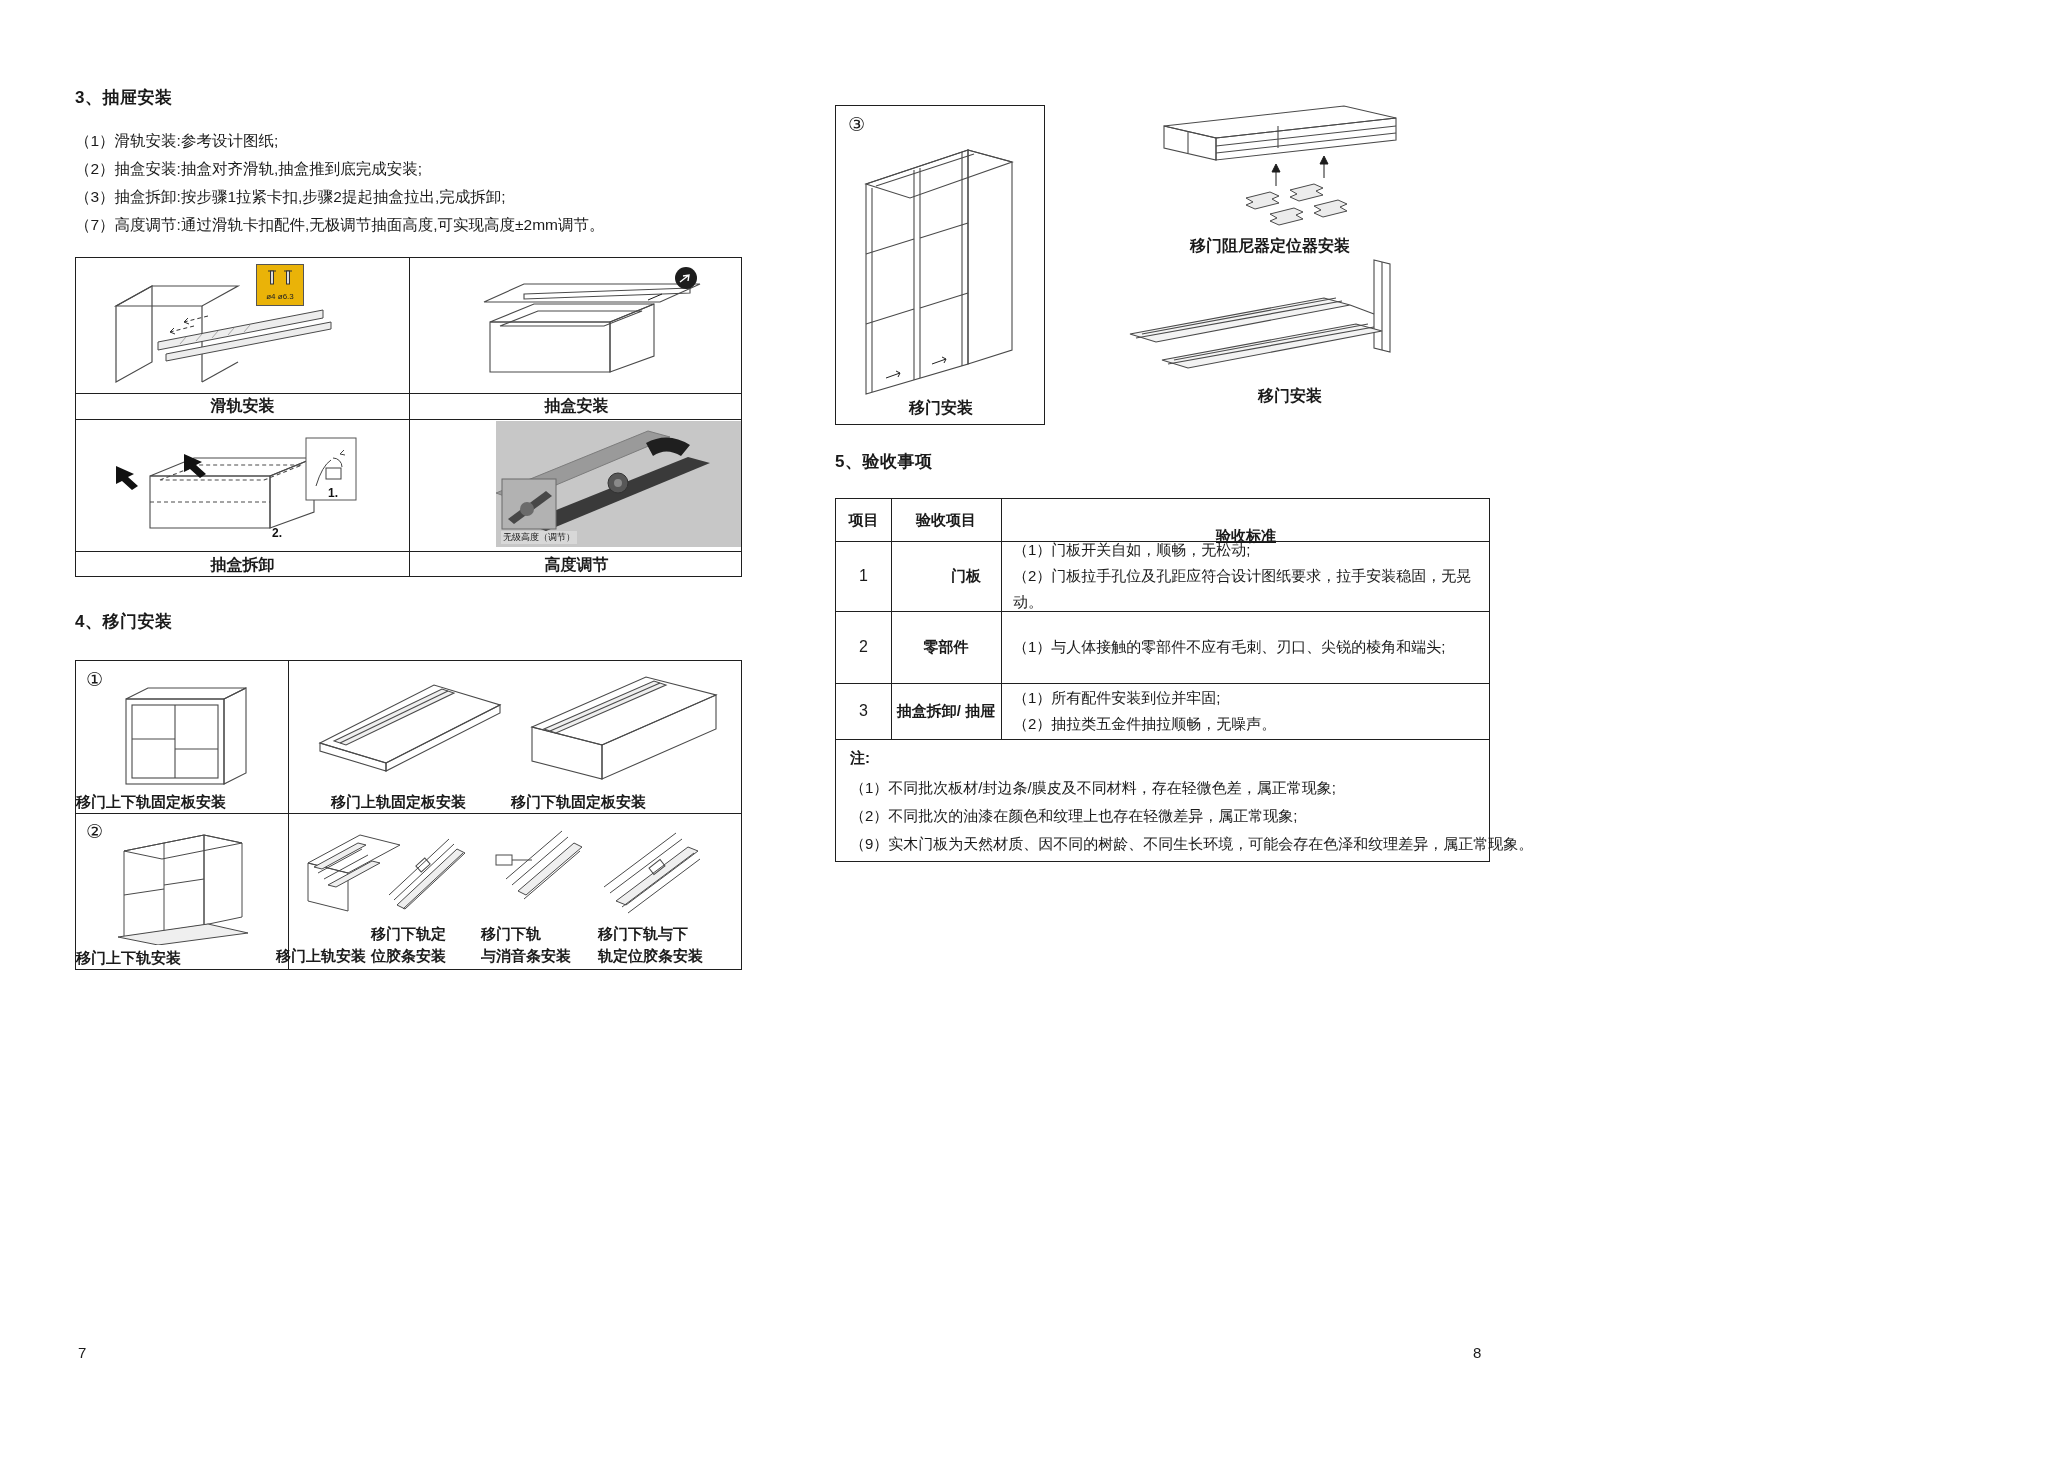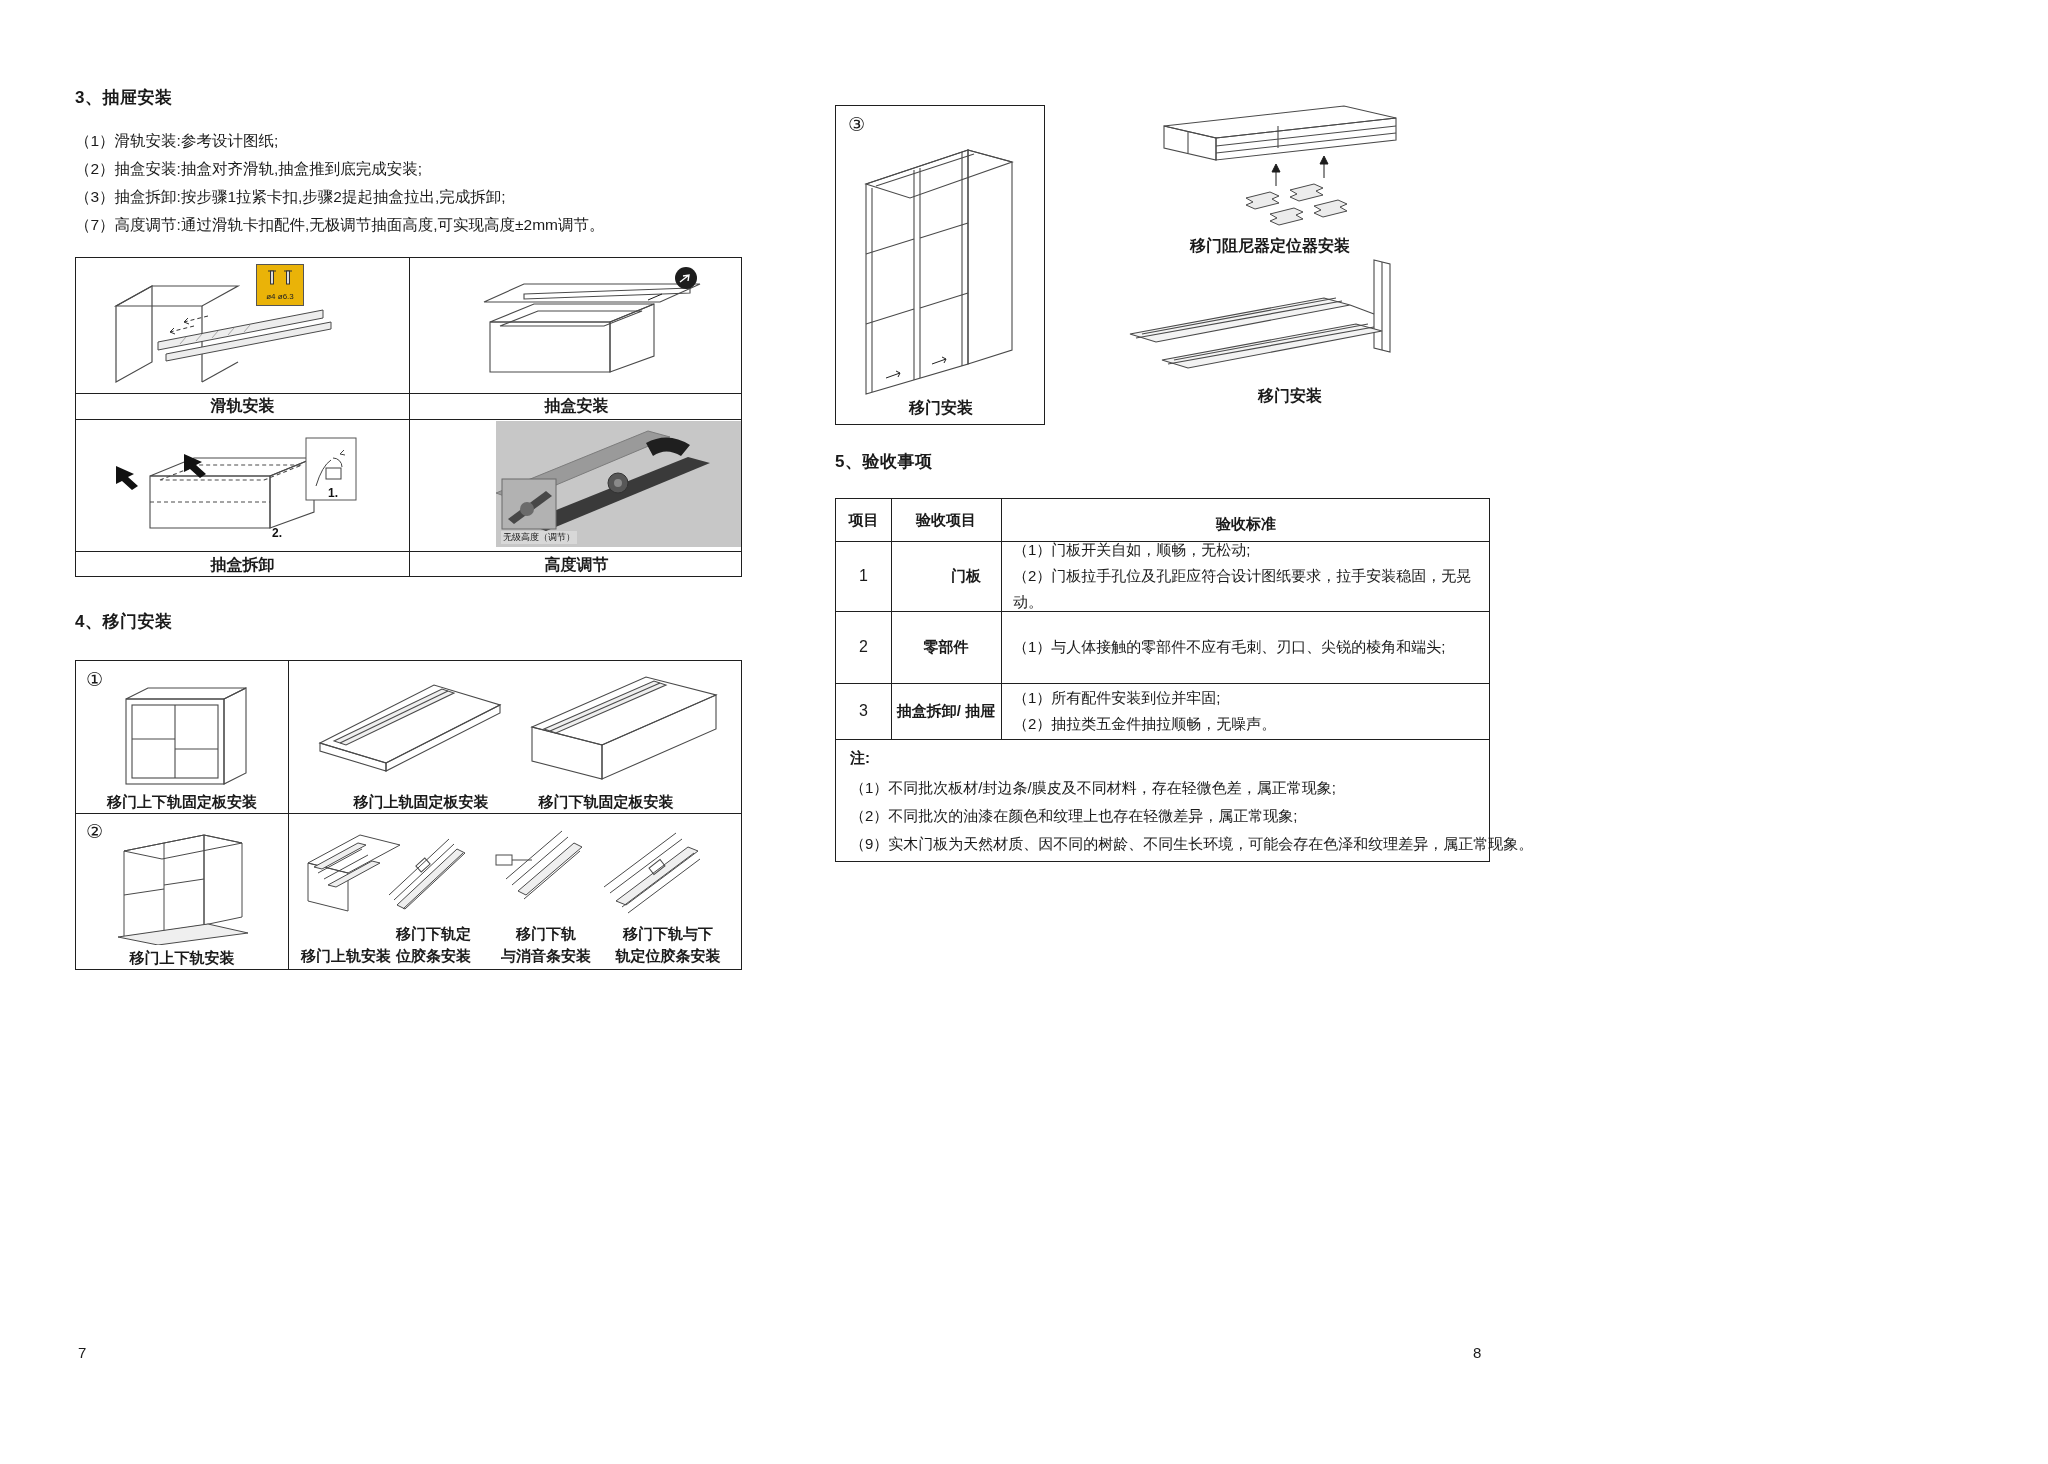--- a/index.html
+++ b/index.html
@@ -14,21 +14,21 @@
   .step { font-size:15.5px; line-height:28px; white-space:nowrap; }
   .pagenum { font-size:15px; }
 
   
   .gridbox { position:absolute; border:1px solid #1f1f1f; }
   .hline, .vline { position:absolute; background:#1f1f1f; }
   .hline { height:1px; left:0; right:0; }
   .vline { width:1px; top:0; bottom:0; }
 
   .cell-label { position:absolute; font-weight:700; font-size:16px; text-align:center; }
-  .cell-label-sm { position:absolute; font-weight:700; font-size:15px; text-align:center; line-height:22px; }
+  .cell-label-sm { position:absolute; font-weight:700; font-size:15px; line-height:22px; }
   .prewrap { white-space:pre-line; }
   .badge { position:absolute; font-size:19px; }
 
   .diag { position:absolute; }
   .diag svg { display:block; width:100%; height:100%; }
 
   .screw-box { position:absolute; border:1px solid #555; background:#eab308; text-align:center; padding-top:3px; }
   .screw-cap { font-size:8px; color:#222; line-height:9px; }
 
   .photo { position:absolute; background:#c7c7c7; }
@@ -368,21 +368,21 @@
   <div class="gridbox" style="left:835px; top:498px; width:655px; height:364px;">
     <div class="vline" style="left:55px; bottom:auto; height:240px;"></div>
     <div class="vline" style="left:165px; bottom:auto; height:240px;"></div>
     <div class="hline" style="top:42px;"></div>
     <div class="hline" style="top:112px;"></div>
     <div class="hline" style="top:184px;"></div>
     <div class="hline" style="top:240px;"></div>
 
     <div class="t-head" style="left:0; top:0; width:55px; line-height:42px;">项目</div>
     <div class="t-head" style="left:55px; top:0; width:110px; line-height:42px;">验收项目</div>
-    <div class="t-head" style="left:165px; top:4px; width:490px; line-height:42px;">验收标准</div>
+    <div class="t-head" style="left:165px; top:16px; width:490px; line-height:42px;text-decoration:underline;">验收标准</div>
 
     <div class="t-no" style="left:0; top:42px; width:55px; line-height:70px;">1</div>
     <div class="t-item" style="left:55px; top:42px; width:110px; line-height:70px;margin-left:20px;">门板</div>
     <div class="t-crit" style="top:42px; height:70px;">
       <div>（1）门板开关自如，顺畅，无松动;</div>
       <div>（2）门板拉手孔位及孔距应符合设计图纸要求，拉手安装稳固，无晃动。</div>
     </div>
 
     <div class="t-no" style="left:0; top:112px; width:55px; line-height:72px;">2</div>
     <div class="t-item" style="left:55px; top:112px; width:110px; line-height:72px;">零部件</div>

